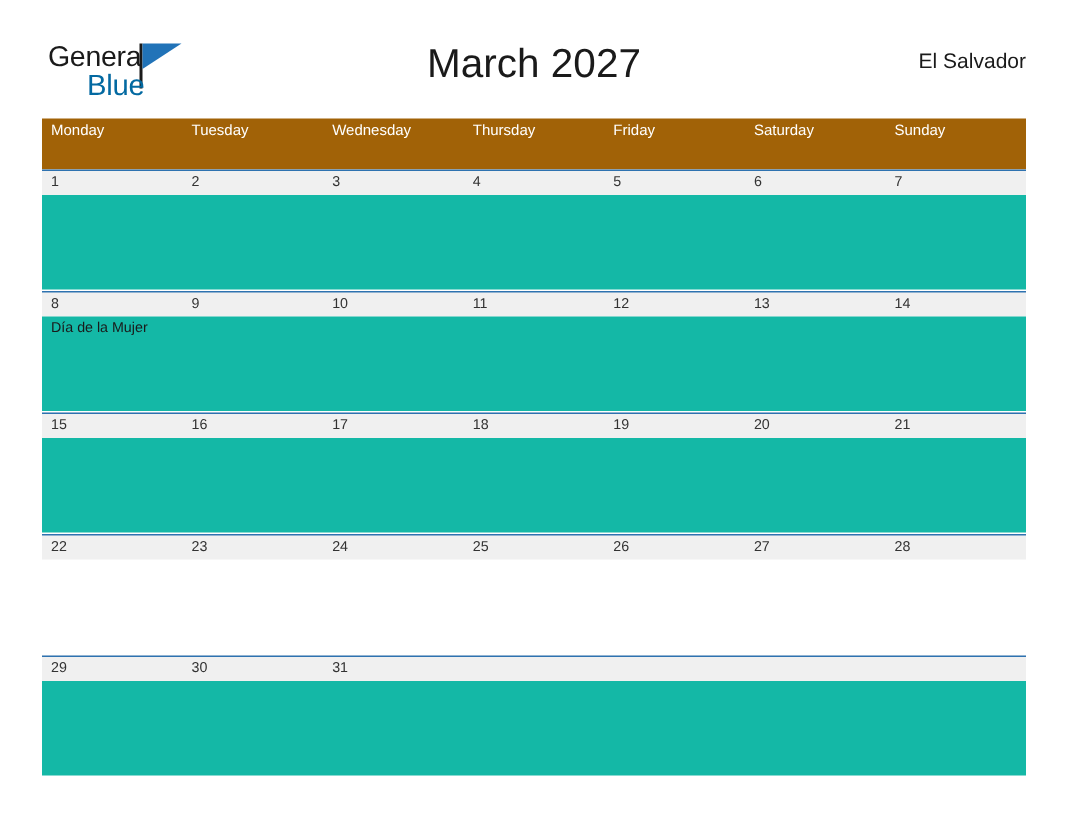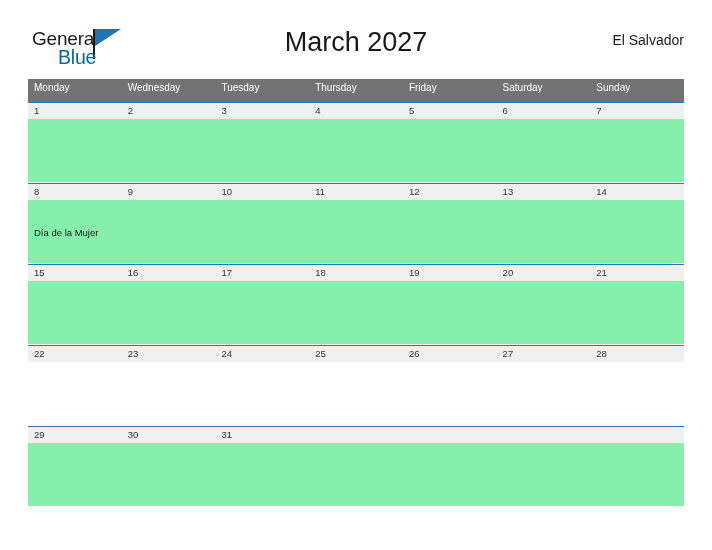--- a/index.html
+++ b/index.html
@@ -96,22 +96,22 @@
   .calendar {
     position: absolute;
     left: 28px;
     top: 79px;
     width: 656px;
   }
 
   .dow-row {
     display: flex;
     width: 656px;
-    height: 23px;
-    background: #737373;
+    height: 34px;
+    background: #a16207;
   }
   .dow-cell {
     flex: 1 1 0;
     color: #ffffff;
     font-size: 10px;
     line-height: 17px;
     padding-left: 6px;
     box-sizing: border-box;
     font-family: "Liberation Sans", sans-serif;
     white-space: nowrap;
@@ -140,22 +140,21 @@
     box-sizing: border-box;
     font-family: "Liberation Sans", sans-serif;
   }
   .date-cell.empty {
     color: transparent;
   }
   .week-events {
     display: flex;
     width: 656px;
     height: 63px;
-    background: #86efac;
-    align-items: center;
+    background: #14b8a6;
   }
   .event-cell {
     flex: 1 1 0;
     padding: 1px 4px 0 6px;
     box-sizing: border-box;
     font-family: "Liberation Sans", sans-serif;
   }
   .event-text {
     font-size: 9.5px;
     color: #1a1a1a;
@@ -178,22 +177,22 @@
       <span class="logo-blue">Blue</span>
     </div>
 
     <div class="cal-title">March 2027</div>
     <div class="cal-country">El Salvador</div>
   </div>
 
   <div class="calendar">
     <div class="dow-row">
         <div class="dow-cell">Monday</div>
+        <div class="dow-cell">Tuesday</div>
         <div class="dow-cell">Wednesday</div>
-        <div class="dow-cell">Tuesday</div>
         <div class="dow-cell">Thursday</div>
         <div class="dow-cell">Friday</div>
         <div class="dow-cell">Saturday</div>
         <div class="dow-cell">Sunday</div>
       </div>
     <div id="weeks-container">
         <div class="week">
           <div class="week-dates">
             <div class="date-cell">1</div>
             <div class="date-cell">2</div>

